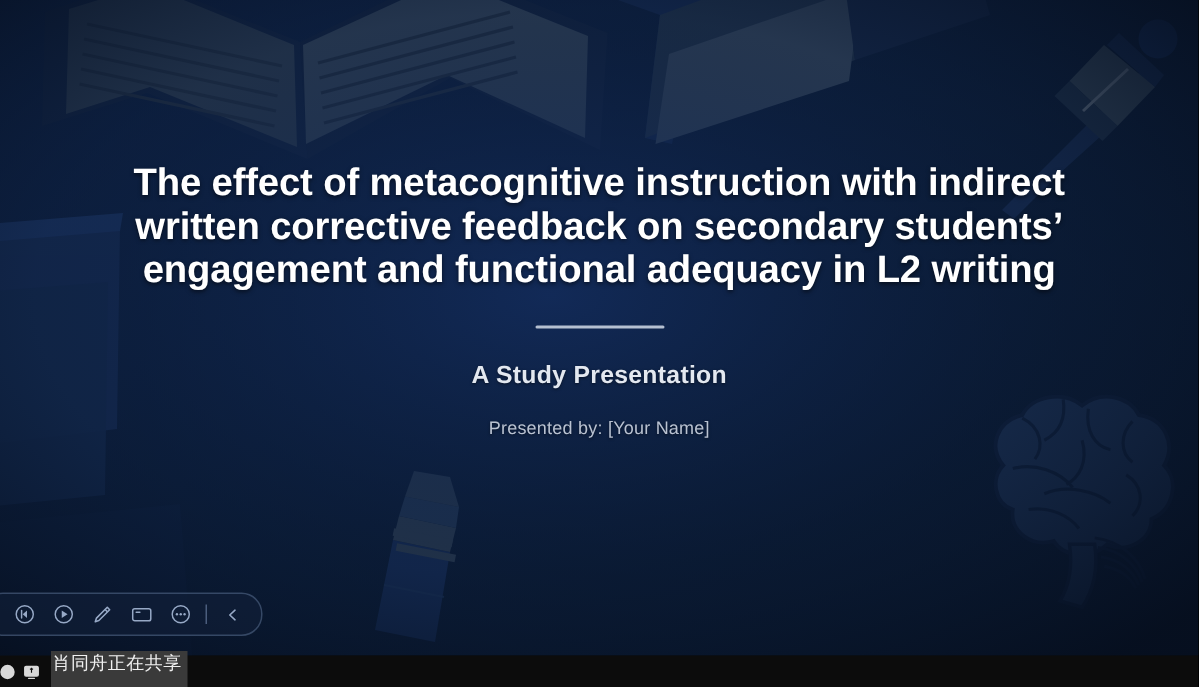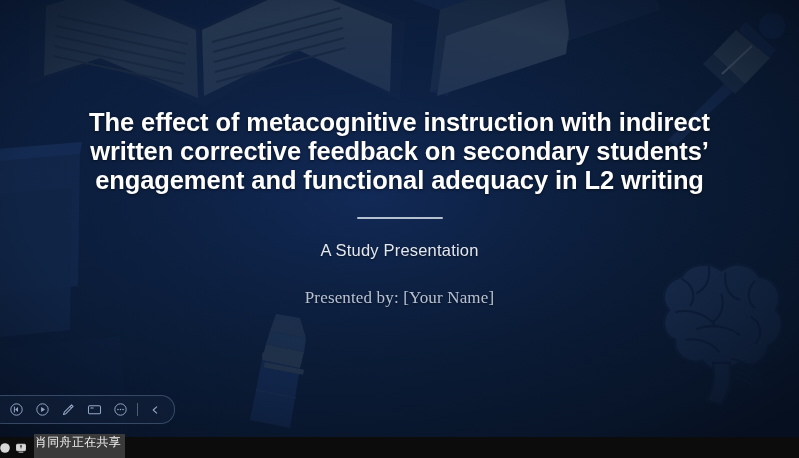--- a/index.html
+++ b/index.html
@@ -70,31 +70,30 @@
     width: 86px;
     height: 2px;
     background: #c3cddc;
     border-radius: 1px;
     opacity: 0.92;
   }
   .subtitle {
     margin-top: 22px;
     color: #e3e8f0;
     font-size: 16.5px;
-    font-weight: normal;
+    font-weight: bold;
     letter-spacing: 0.2px;
     text-shadow: 0 1px 2px rgba(0,0,0,0.5);
   }
   .presenter {
-    margin-top: 28px;
+    margin-top: 18px;
     color: #b9c2d1;
-    font-size: 17px;
+    font-size: 12px;
     letter-spacing: 0.15px;
     text-shadow: 0 1px 2px rgba(0,0,0,0.45);
-    font-family: Liberation Serif, serif;
   }
 
   
   .toolbar {
     position: absolute;
     left: -12px;
     top: 395px;
     height: 27px;
     display: flex;
     align-items: center;

